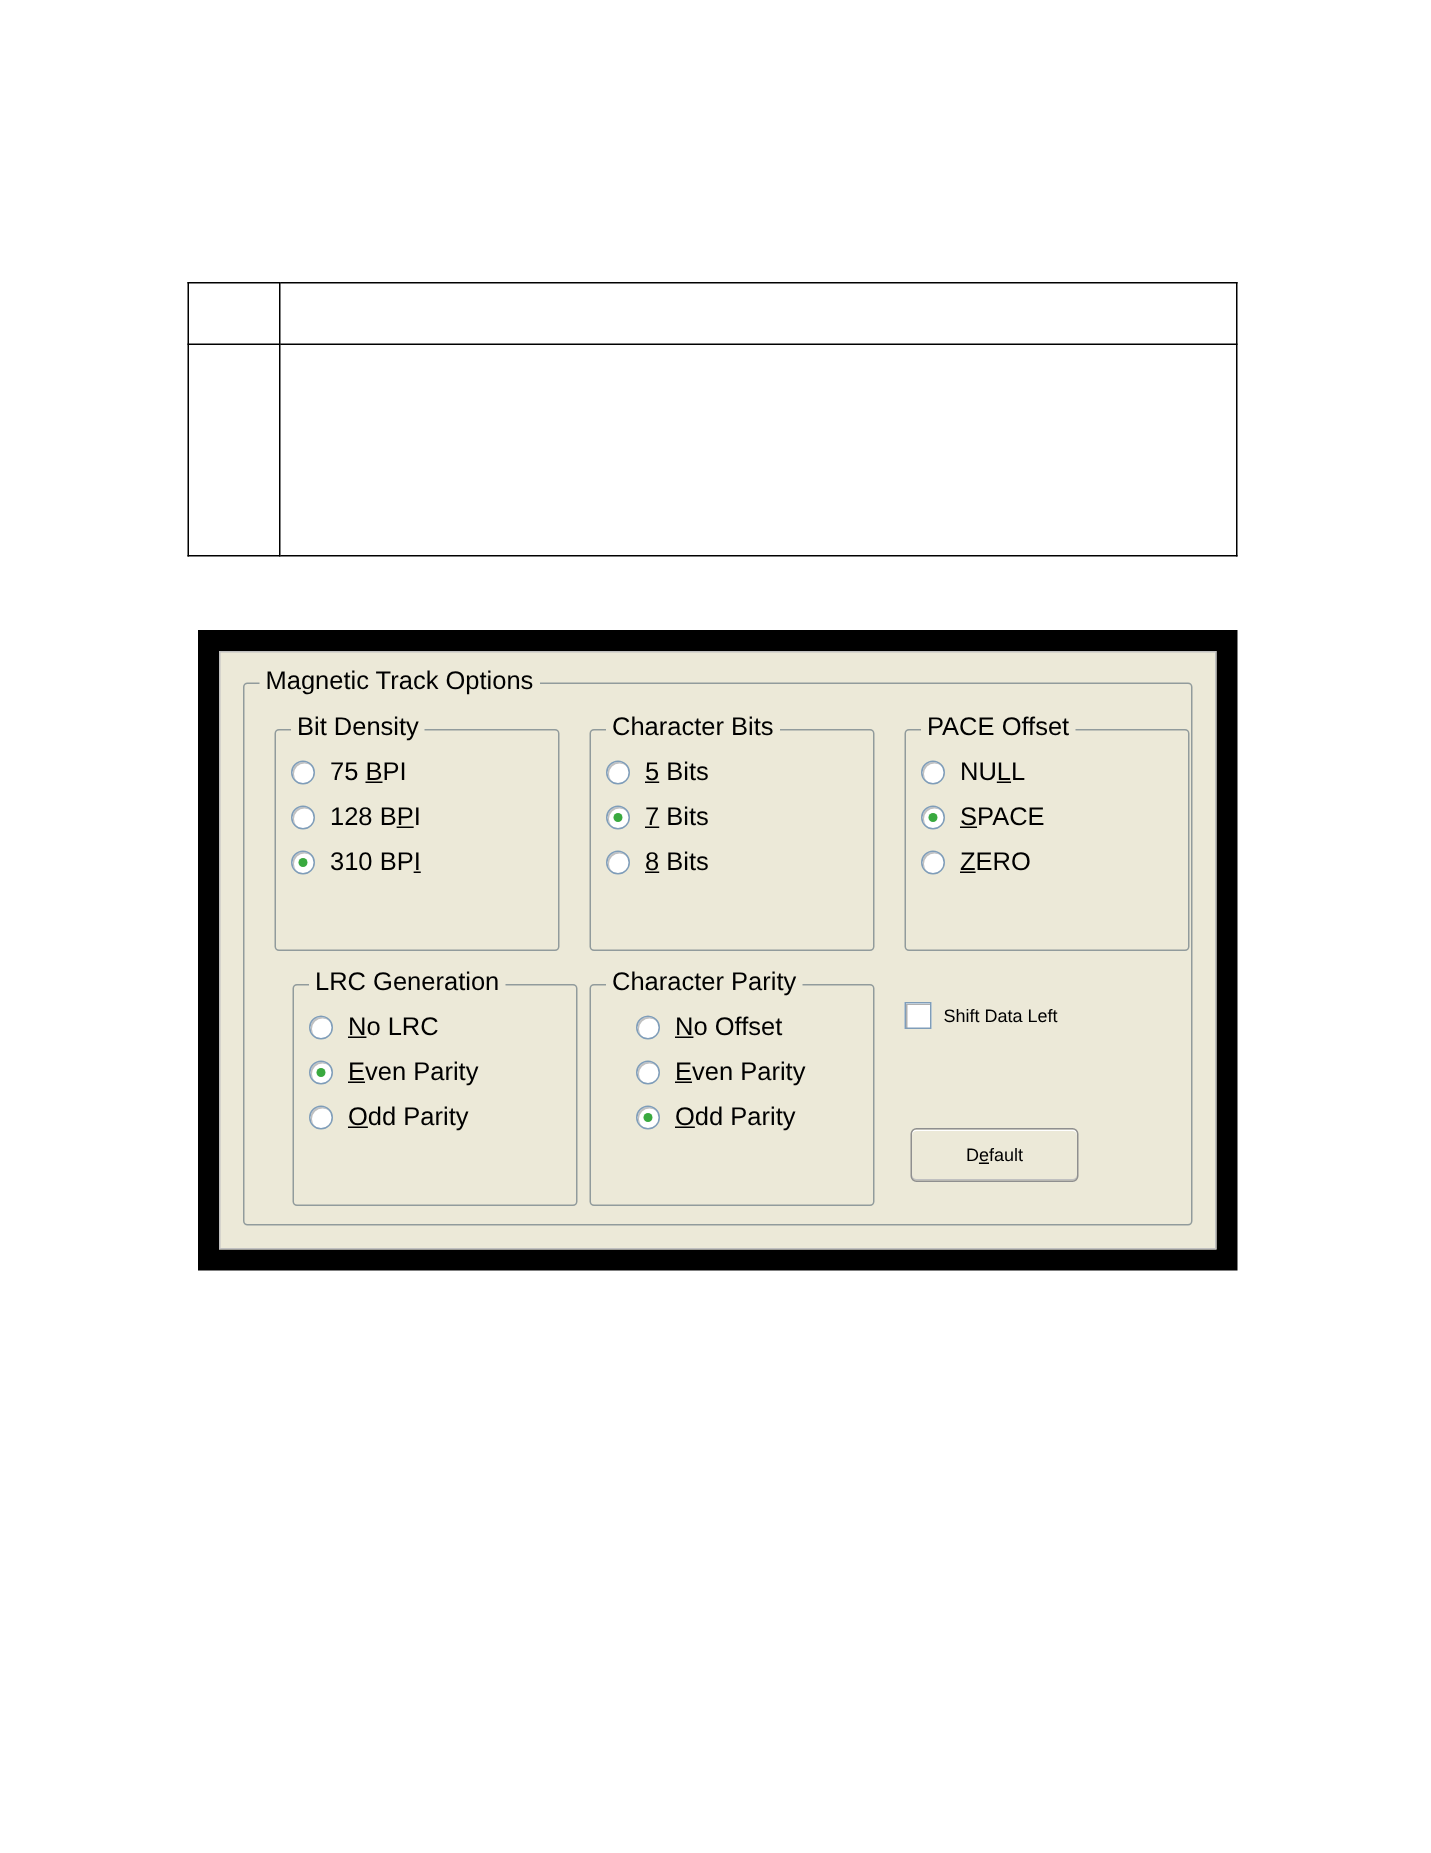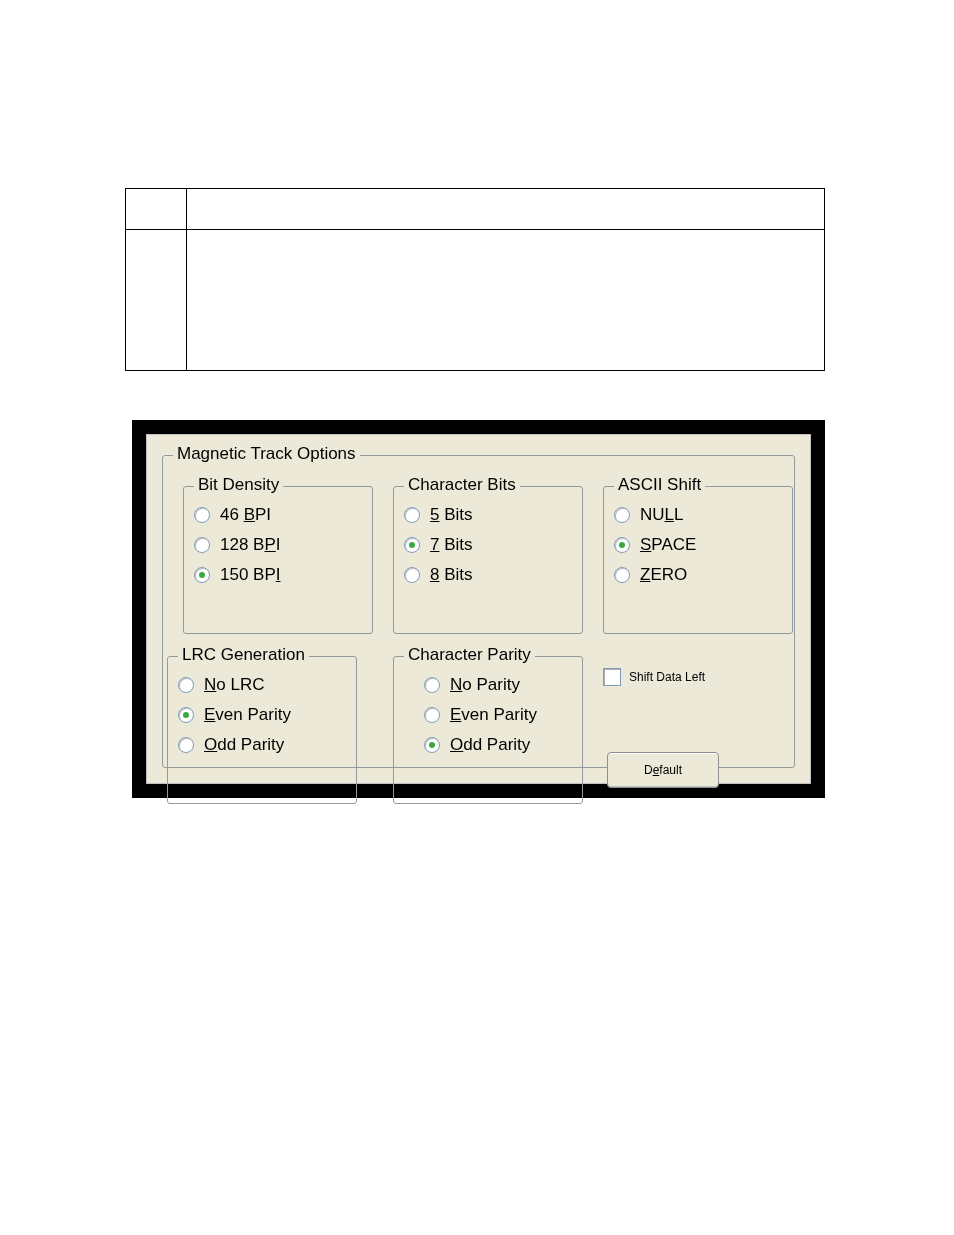--- a/index.html
+++ b/index.html
@@ -28,21 +28,21 @@
     .table-placeholder .col1 { width: 60px; }
     .table-placeholder .col2 { }
     .table-placeholder .row1 td { height: 40px; }
     .table-placeholder .row2 td { height: 140px; }
 
     .dialog {
       position: absolute;
       left: 132px;
       top: 420px;
       width: 693px;
-      height: 378px;
+      height: 427px;
       background: #000;
       box-sizing: border-box;
     }
     .dialog-inner {
       position: absolute;
       left: 14px;
       top: 14px;
       right: 14px;
       bottom: 14px;
       background: #ece9d8;
@@ -72,21 +72,21 @@
       bottom: 15px;
     }
     .sub-field {
       width: 190px;
       height: 148px;
       text-align: center;
     }
     .bit-density-field { left: 20px; top: 30px; }
     .char-size-field { left: 230px; top: 30px; }
     .ascii-offset-field { left: 440px; top: 30px; }
-    .lrc-field { left: 4px; top: 200px; }
+    .lrc-field { left: 32px; top: 200px; }
     .char-parity-field { left: 230px; top: 200px; padding-left: 20px; }
 
     .shift-area {
       position: absolute;
       left: 440px;
       top: 212px;
     }
     .checkbox-row {
       display: flex;
       align-items: center;
@@ -169,31 +169,31 @@
     <div class="dialog-inner">
 
       <div class="fieldset options-field">
         <div class="legend">Magnetic Track Options</div>
 
         <div class="fieldset sub-field bit-density-field">
           <div class="legend">Bit Density</div>
           <div class="radio-list">
               <div class="radio-row">
                 <span class="radio-outer"></span>
-                <span class="radio-label"><span> 46 </span><span class="ul">B</span><span>PI</span></span>
+                <span class="radio-label"><span> 75 </span><span class="ul">B</span><span>PI</span></span>
               </div>
               <div class="radio-row">
                 <span class="radio-outer"></span>
                 <span class="radio-label"><span>128 B</span><span class="ul">P</span><span>I</span></span>
               </div>
               <div class="radio-row">
                 <span class="radio-outer">
                   <span class="radio-dot"></span>
                 </span>
-                <span class="radio-label"><span>150 BP</span><span class="ul">I</span><span></span></span>
+                <span class="radio-label"><span>310 BP</span><span class="ul">I</span><span></span></span>
               </div>
             </div>
         </div>
 
         <div class="fieldset sub-field char-size-field">
           <div class="legend">Character Bits</div>
           <div class="radio-list">
               <div class="radio-row">
                 <span class="radio-outer"></span>
                 <span class="radio-label"><span></span><span class="ul">5</span><span> Bits</span></span>
@@ -205,21 +205,21 @@
                 <span class="radio-label"><span></span><span class="ul">7</span><span> Bits</span></span>
               </div>
               <div class="radio-row">
                 <span class="radio-outer"></span>
                 <span class="radio-label"><span></span><span class="ul">8</span><span> Bits</span></span>
               </div>
             </div>
         </div>
 
         <div class="fieldset sub-field ascii-offset-field">
-          <div class="legend">ASCII Shift</div>
+          <div class="legend">PACE Offset</div>
           <div class="radio-list">
               <div class="radio-row">
                 <span class="radio-outer"></span>
                 <span class="radio-label"><span>NU</span><span class="ul">L</span><span>L</span></span>
               </div>
               <div class="radio-row">
                 <span class="radio-outer">
                   <span class="radio-dot"></span>
                 </span>
                 <span class="radio-label"><span></span><span class="ul">S</span><span>PACE</span></span>
@@ -249,21 +249,21 @@
                 <span class="radio-label"><span></span><span class="ul">O</span><span>dd Parity</span></span>
               </div>
             </div>
         </div>
 
         <div class="fieldset sub-field char-parity-field">
           <div class="legend">Character Parity</div>
           <div class="radio-list">
               <div class="radio-row">
                 <span class="radio-outer"></span>
-                <span class="radio-label"><span></span><span class="ul">N</span><span>o Parity</span></span>
+                <span class="radio-label"><span></span><span class="ul">N</span><span>o Offset</span></span>
               </div>
               <div class="radio-row">
                 <span class="radio-outer"></span>
                 <span class="radio-label"><span></span><span class="ul">E</span><span>ven Parity</span></span>
               </div>
               <div class="radio-row">
                 <span class="radio-outer">
                   <span class="radio-dot"></span>
                 </span>
                 <span class="radio-label"><span></span><span class="ul">O</span><span>dd Parity</span></span>

